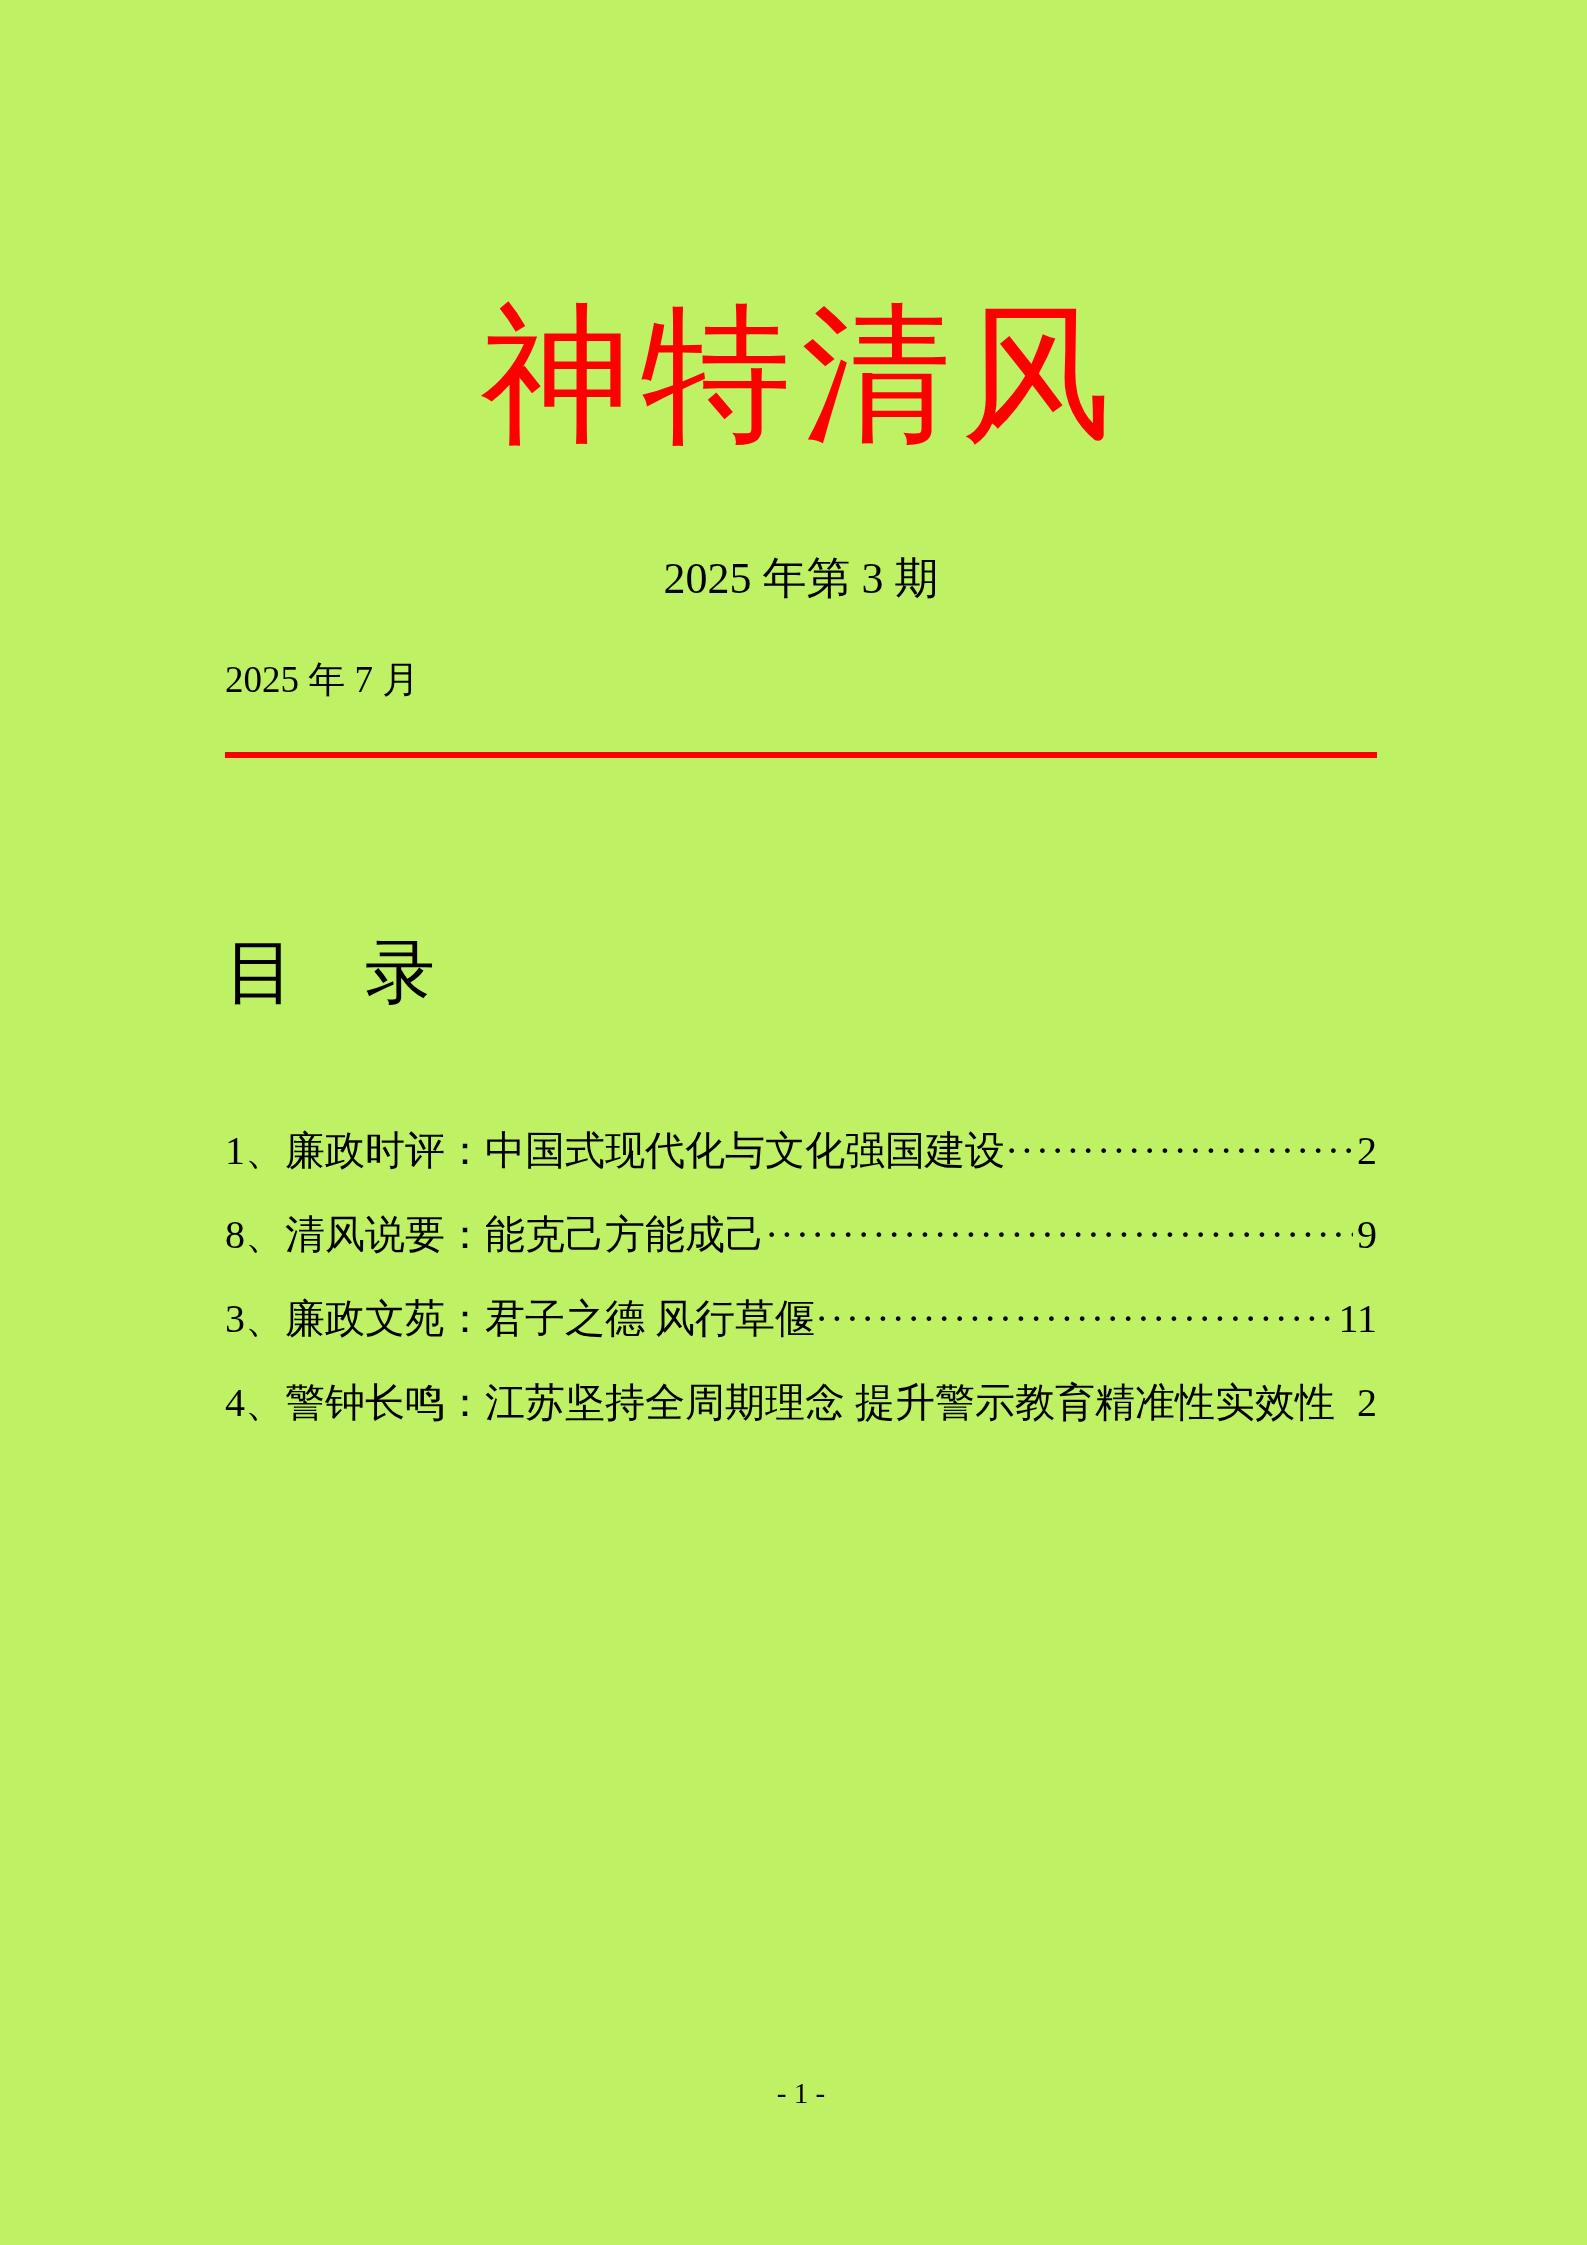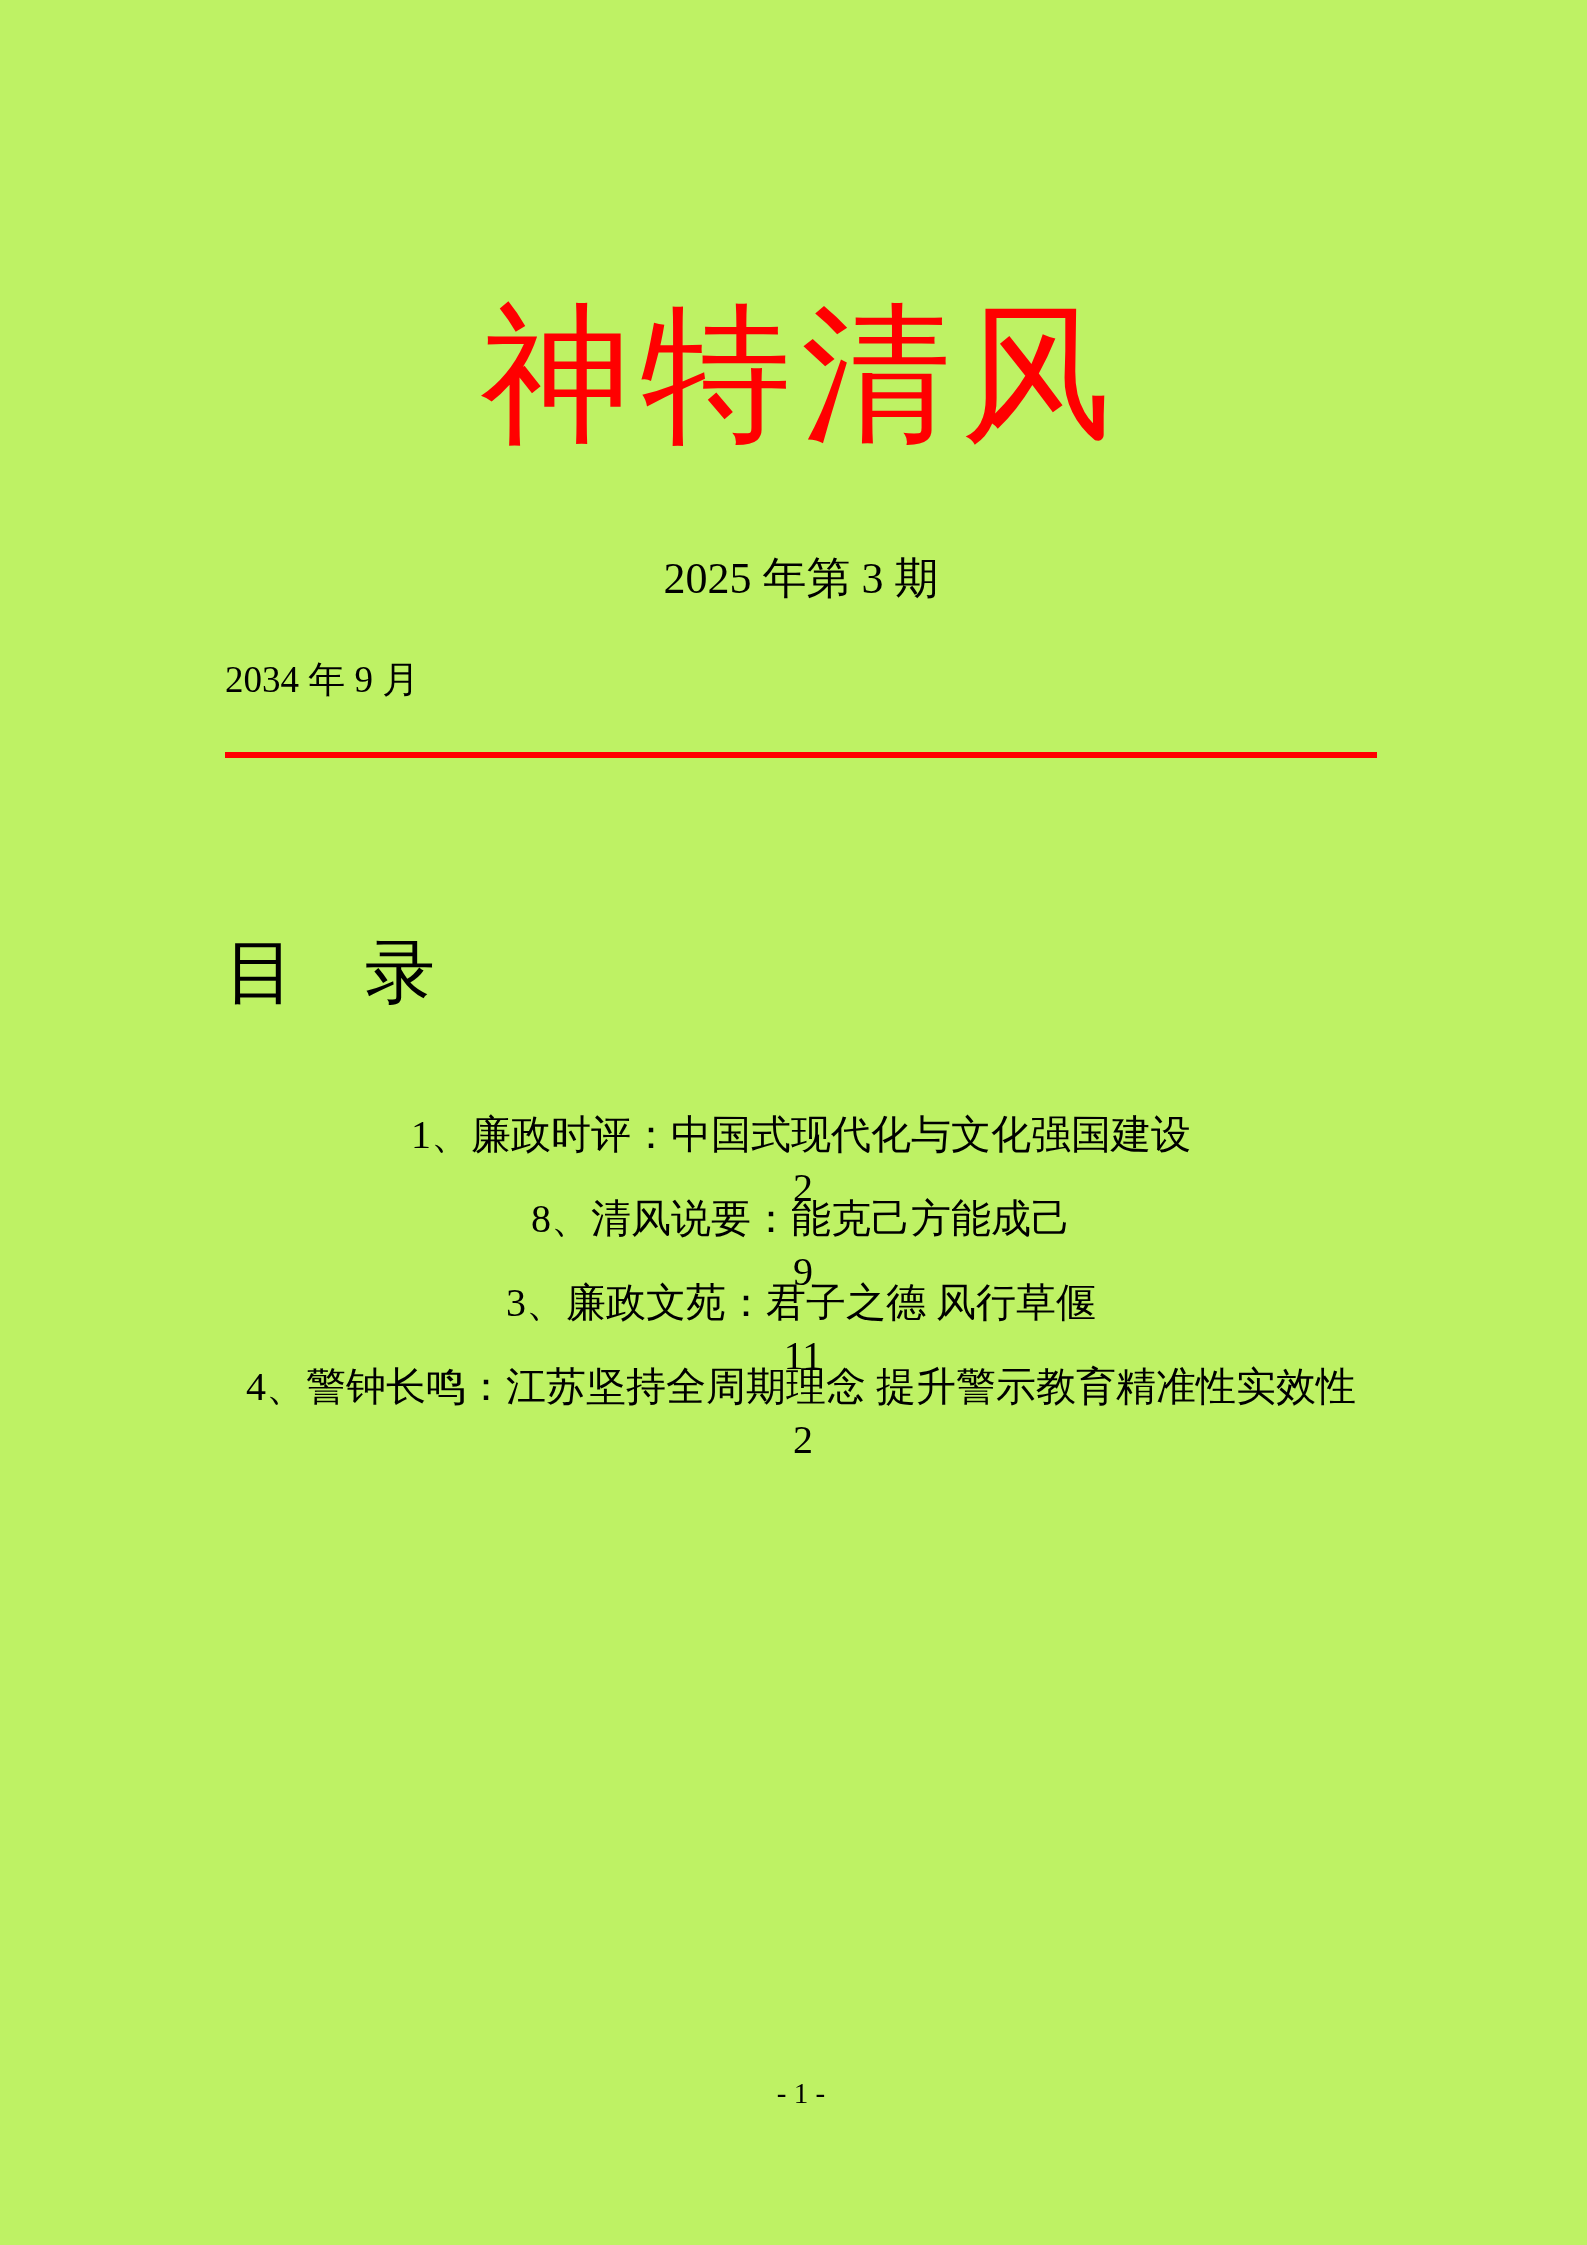--- a/index.html
+++ b/index.html
@@ -88,21 +88,20 @@
     margin: 0;
     padding: 0;
     list-style: none;
   }
   .toc-item {
     display: flex;
     align-items: center;
     height: 84px;
     font-size: 40px;
     line-height: 53px;
-    flex-direction: column;
   }
   .toc-label { flex: 0 0 auto; white-space: nowrap; }
   .toc-dots {
     flex: 1 1 0;
     min-width: 0;
     overflow: hidden;
     white-space: nowrap;
     letter-spacing: 2px;
   }
   .toc-page { flex: 0 0 auto; white-space: nowrap; padding-left: 4px; }
@@ -120,21 +119,21 @@
 <body>
 
 <div class="page">
   <div class="content">
 
     <h1 class="title">神特清风</h1>
 
     <div class="issue">2025 年第 3 期</div>
 
     <div class="pub-row">
-      <span class="pub-date">2034 年 9 月</span>
+      <span class="pub-date">2025 年 7 月</span>
     </div>
 
     <div class="rule"></div>
 
     <h2 class="toc-title">目　录</h2>
 
     <ol class="toc-list">
       <li class="toc-item">
         <span class="toc-label">1、廉政时评：中国式现代化与文化强国建设</span>
         <span class="toc-dots">································································</span>

